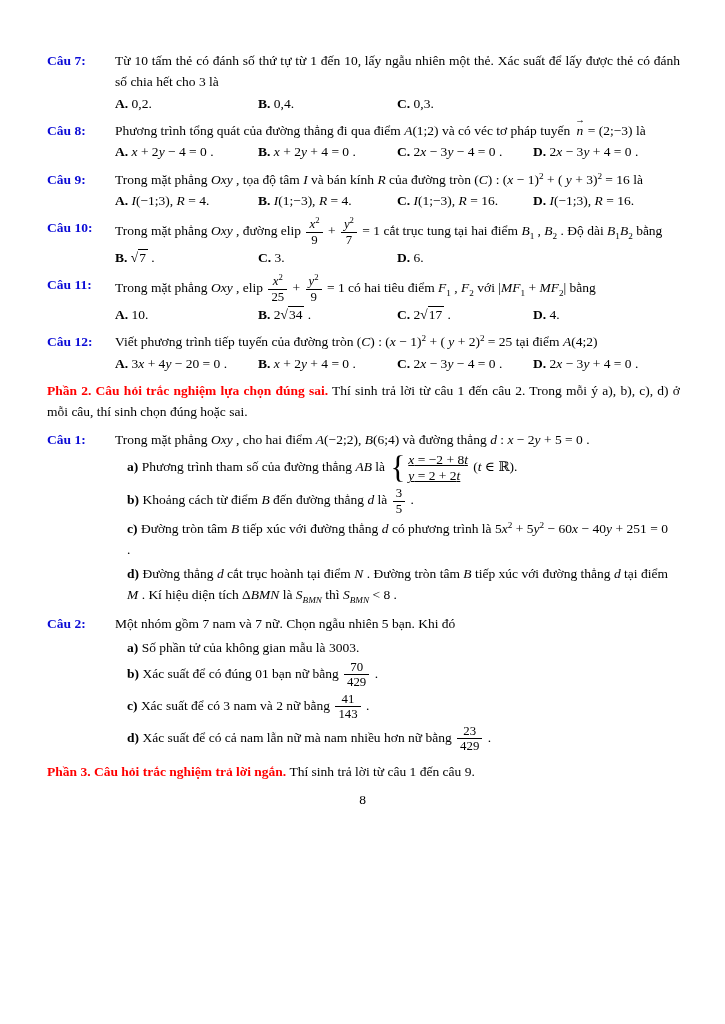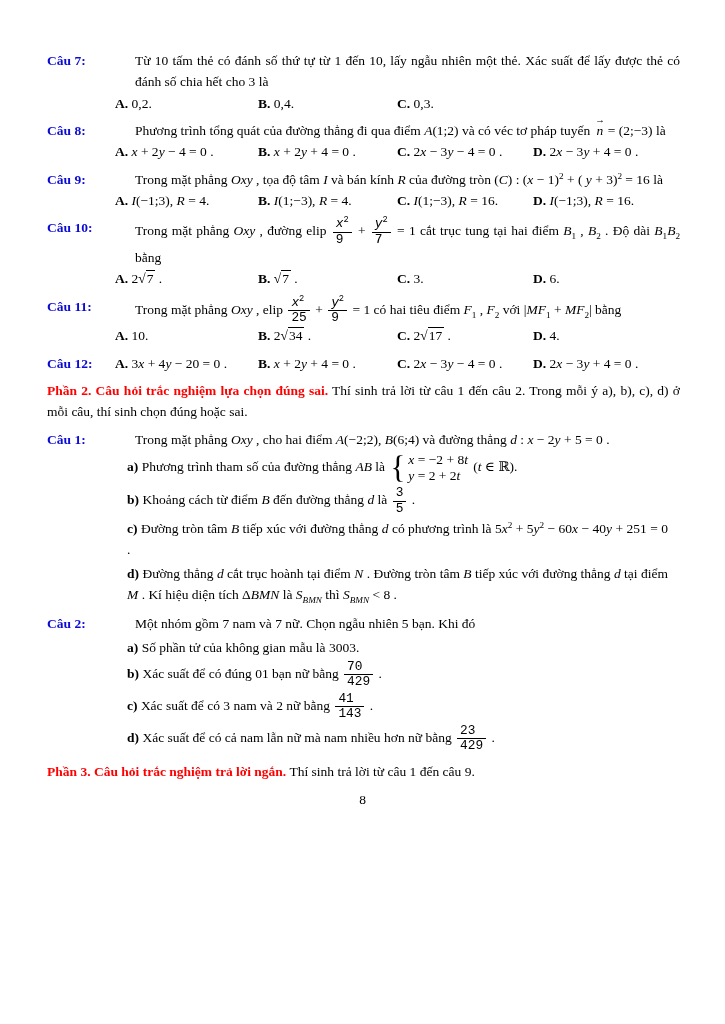--- a/index.html
+++ b/index.html
@@ -24,57 +24,56 @@
     background:#fff;
   }
   .q{display:flex;margin-bottom:6px;}
   .q-label{
     flex:0 0 68px;
     width:68px;
     font-weight:bold;
     color:var(--label-blue);
   }
   .q-body{flex:1;min-width:0;}
-  .stem{text-align:justify;margin-left:20px;}
+  .stem{text-align:justify;}
   .opts{
     display:grid;
     grid-template-columns:143px 139px 136px 1fr;
     align-items:end;
   }
   .opt{white-space:nowrap;}
   .opt b,.stem b,.item b{font-weight:bold;}
   .item{text-align:justify;margin:2px 12px;}
   .section{margin:2px 0 6px 0;text-align:justify;}
   .sec-title{color:var(--heading-red);font-weight:bold;}
   .sec-rest{color:#000;}
   
   i{font-style:italic;}
   sup{font-size:0.68em;vertical-align:super;line-height:0;}
   sub{font-size:0.68em;vertical-align:sub;line-height:0;}
   .frac{
     display:inline-block;
     vertical-align:middle;
-    text-align:left;
+    text-align:center;
     margin:0 2px;
     line-height:1.12;
     font-size:0.95em;
-    font-family:Liberation Mono, monospace;
   }
   .fn{display:block;border-bottom:1px solid #000;padding:0 3px;}
   .fd{display:block;padding:0 3px;}
   .sqrt{white-space:nowrap;}
   .rd{border-top:1px solid #000;padding:0 2px 0 1px;}
   .cases{
     display:inline-flex;
     align-items:center;
     vertical-align:middle;
     margin:0 2px;
   }
   .cbr{font-size:2.3em;font-weight:400;line-height:0.9;margin-right:3px;}
-  .cst{display:inline-flex;flex-direction:column;line-height:1.2;}
+  .cst{display:inline-flex;flex-direction:column;line-height:1.2;text-decoration:underline;}
   .vec{position:relative;display:inline-block;padding:0 1px;margin-left:2px;}
   .vec::before{
     content:"\2192";
     position:absolute;
     top:-0.78em;
     left:50%;
     transform:translateX(-50%);
     font-size:0.7em;
   }
   .footer{
@@ -125,21 +124,20 @@
         <div class="opt"><b>D.</b> <i>I</i>(−1;3), <i>R</i> = 16.</div>
       </div>
     </div>
   </div>
 
   <div class="q">
     <div class="q-label">Câu 10:</div>
     <div class="q-body">
       <div class="stem">Trong mặt phẳng <i>Oxy</i> , đường elip <span class="frac"><span class="fn"><i>x</i><sup>2</sup></span><span class="fd">9</span></span> + <span class="frac"><span class="fn"><i>y</i><sup>2</sup></span><span class="fd">7</span></span> = 1 cắt trục tung tại hai điểm <i>B</i><sub>1</sub> , <i>B</i><sub>2</sub> . Độ dài <i>B</i><sub>1</sub><i>B</i><sub>2</sub> bằng</div>
       <div class="opts">
-        <div class="opt"><b>A.</b> 2<span class="sqrt">√<span class="rd">7</span></span> .</div>
         <div class="opt"><b>B.</b> <span class="sqrt">√<span class="rd">7</span></span> .</div>
         <div class="opt"><b>C.</b> 3.</div>
         <div class="opt"><b>D.</b> 6.</div>
       </div>
     </div>
   </div>
 
   <div class="q">
     <div class="q-label">Câu 11:</div>
     <div class="q-body">
@@ -149,20 +147,21 @@
         <div class="opt"><b>B.</b> 2<span class="sqrt">√<span class="rd">34</span></span> .</div>
         <div class="opt"><b>C.</b> 2<span class="sqrt">√<span class="rd">17</span></span> .</div>
         <div class="opt"><b>D.</b> 4.</div>
       </div>
     </div>
   </div>
 
   <div class="q">
     <div class="q-label">Câu 12:</div>
     <div class="q-body">
+      <div class="stem">Viết phương trình tiếp tuyến của đường tròn (<i>C</i>) : (<i>x</i> − 1)<sup>2</sup> + ( <i>y</i> + 2)<sup>2</sup> = 25 tại điểm <i>A</i>(4;2)</div>
       <div class="opts">
         <div class="opt"><b>A.</b> 3<i>x</i> + 4<i>y</i> − 20 = 0 .</div>
         <div class="opt"><b>B.</b> <i>x</i> + 2<i>y</i> + 4 = 0 .</div>
         <div class="opt"><b>C.</b> 2<i>x</i> − 3<i>y</i> − 4 = 0 .</div>
         <div class="opt"><b>D.</b> 2<i>x</i> − 3<i>y</i> + 4 = 0 .</div>
       </div>
     </div>
   </div>
 
   <div class="section">

